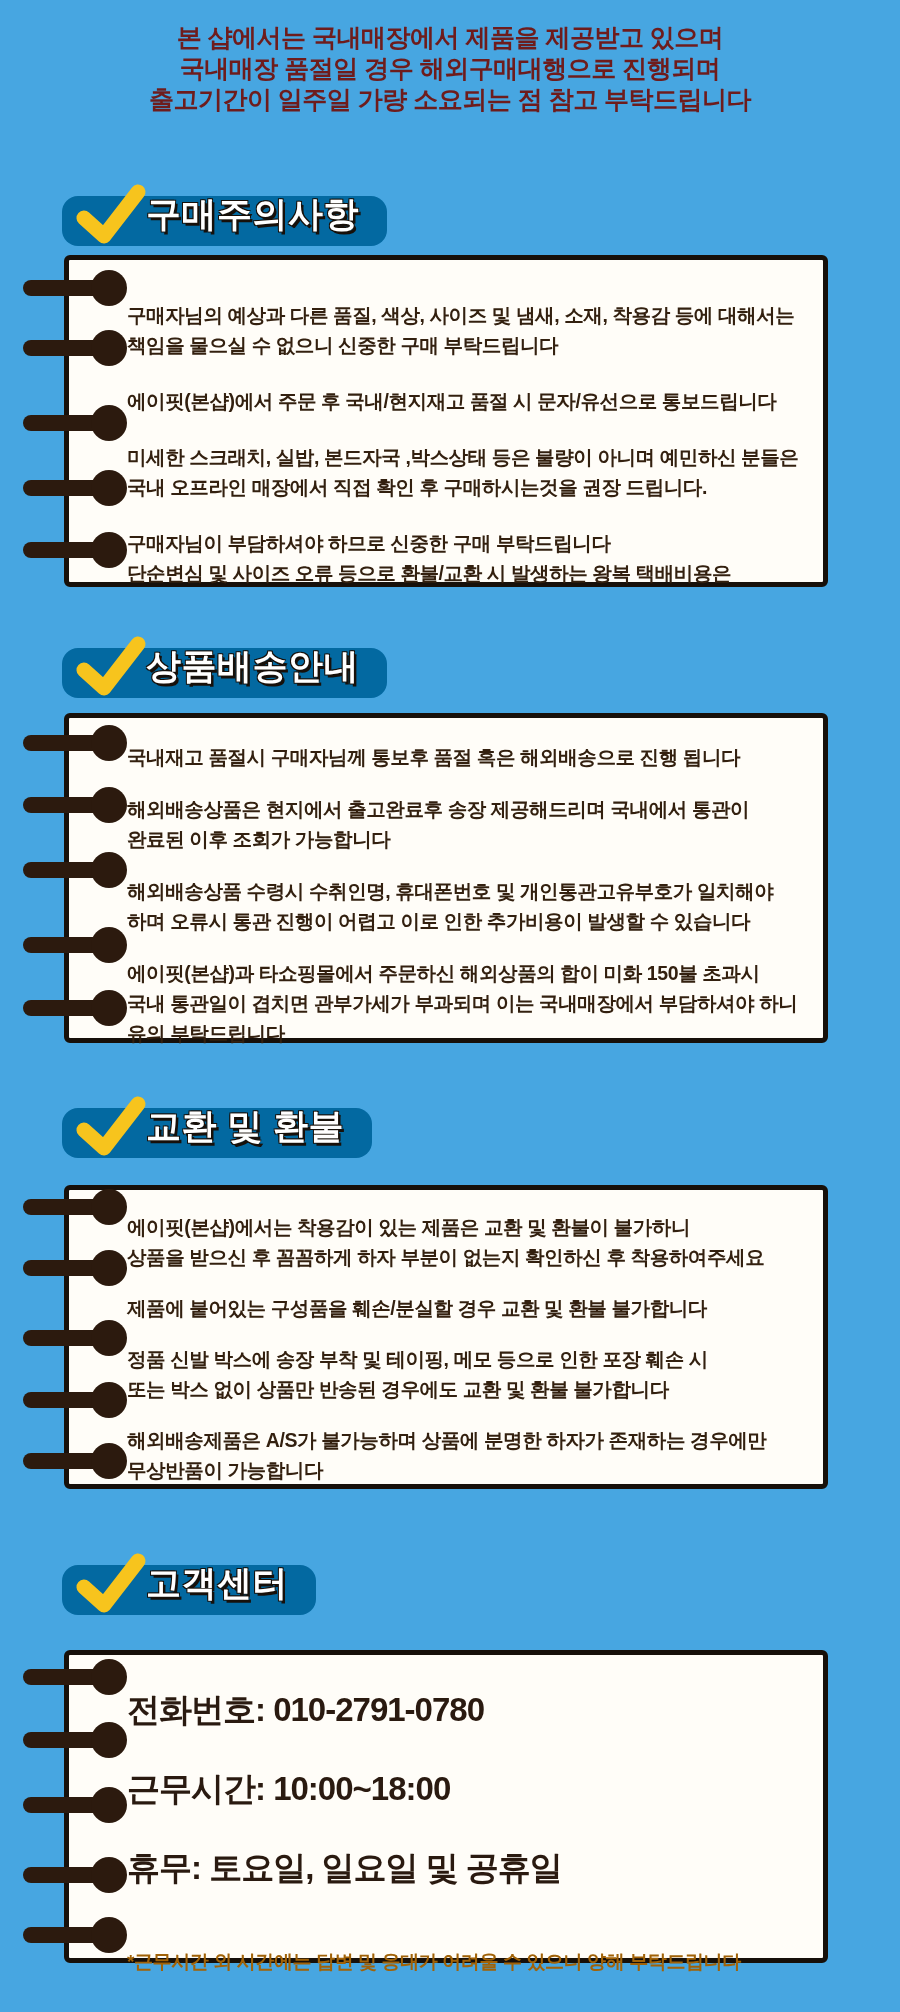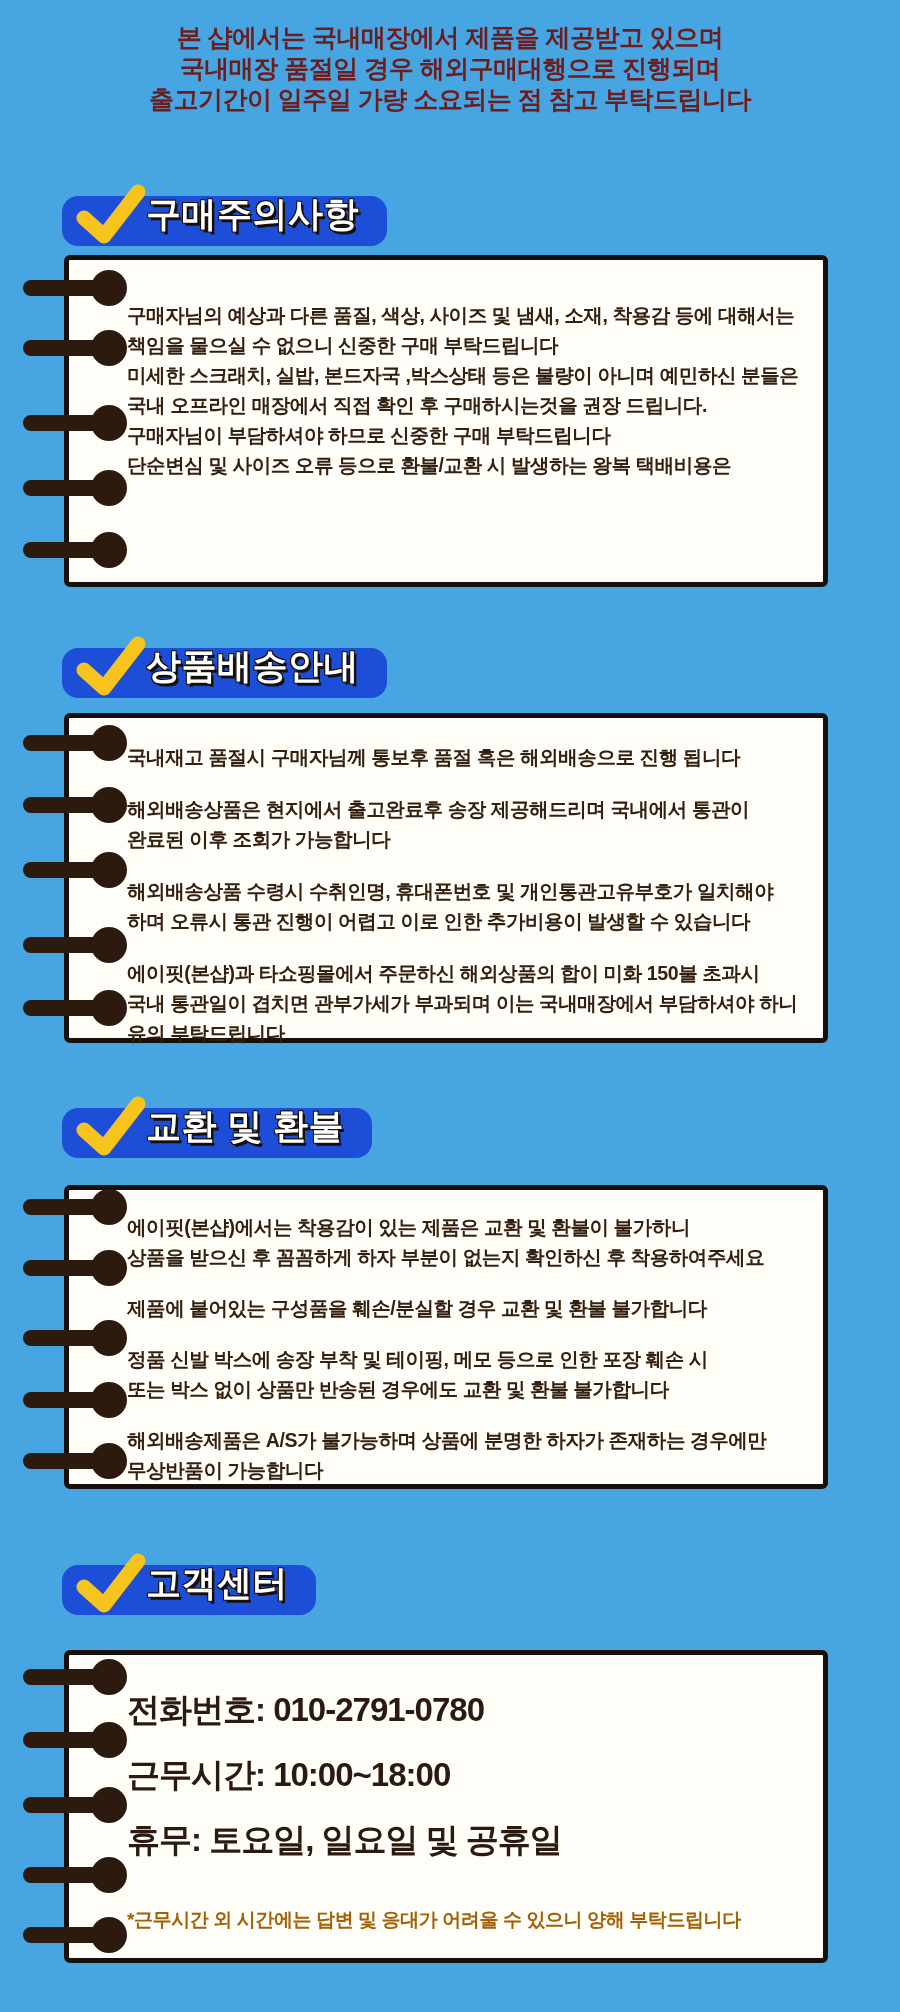--- a/index.html
+++ b/index.html
@@ -24,21 +24,21 @@
   
   .section-header { position:absolute; left:62px; }
   #header-1 { top:196px; }
   #header-2 { top:648px; }
   #header-3 { top:1108px; }
   #header-4 { top:1565px; }
 
   .badge {
     position:relative;
     display:inline-flex; align-items:center;
-    background:#1d4ed8;
+    background:#0369a1;
     border-radius:16px;
     height:50px;
     padding:0 28px 0 84px;
   }
   .badge-label {
     font-size:35px; font-weight:800; color:#ffffff;
     letter-spacing:0.5px;
     transform:translateY(-7px);
     text-shadow:2.5px 2.5px 0 #17100a, -1px -1px 0 #17100a,
                 1px -1px 0 #17100a, -1px 1px 0 #17100a;
@@ -53,31 +53,31 @@
     border:5px solid #17100a;
     border-radius:6px;
     box-sizing:border-box;
   }
   #box-1 { top:255px;  height:332px; }
   #box-2 { top:713px;  height:330px; }
   #box-3 { top:1185px; height:304px; }
   #box-4 { top:1650px; height:313px; }
 
   .items { display:flex; flex-direction:column; }
-  #box-1 .items { padding:40px 12px 0 58px; }
+  #box-1 .items { padding:40px 12px 0 58px; gap:26px; }
   #box-2 .items { padding:24px 12px 0 58px; gap:22px; }
   #box-3 .items { padding:22px 23px 0 58px; gap:21px; }
   .item {
     font-size:19.5px; font-weight:700;
     color:#33200f; line-height:30px;
     letter-spacing:-0.4px;
   }
 
   
-  #box-4 .rows { padding:34px 12px 0 58px; display:flex; flex-direction:column; gap:24px; }
+  #box-4 .rows { padding:34px 12px 0 58px; display:flex; flex-direction:column; gap:38px; }
   .cc-row {
     font-size:33px; font-weight:800;
     color:#2a1a10; line-height:41px;
     letter-spacing:-1px; white-space:nowrap;
   }
   .cc-note {
     margin-top:23px;
     font-size:19px; font-weight:700;
     color:#a16207; letter-spacing:-0.4px;
     white-space:nowrap;
@@ -138,20 +138,23 @@
     <div class="pin" style="top:272px">
         <span class="stem"></span>
         <span class="ball"></span>
       </div>
     <div class="items">
       <div class="item">
         <div>구매자님의 예상과 다른 품질, 색상, 사이즈 및 냄새, 소재, 착용감 등에 대해서는</div>
         <div>책임을 물으실 수 없으니 신중한 구매 부탁드립니다</div>
       </div>
       <div class="item">
+        <div>에이핏(본샵)에서 주문 후 국내/현지재고 품절 시 문자/유선으로 통보드립니다</div>
+      </div>
+      <div class="item">
         <div>미세한 스크래치, 실밥, 본드자국 ,박스상태 등은 불량이 아니며 예민하신 분들은</div>
         <div>국내 오프라인 매장에서 직접 확인 후 구매하시는것을 권장 드립니다.</div>
       </div>
       <div class="item">
         <div>구매자님이 부담하셔야 하므로 신중한 구매 부탁드립니다</div>
         <div>단순변심 및 사이즈 오류 등으로 환불/교환 시 발생하는 왕복 택배비용은</div>
       </div>
     </div>
   </div>
 

